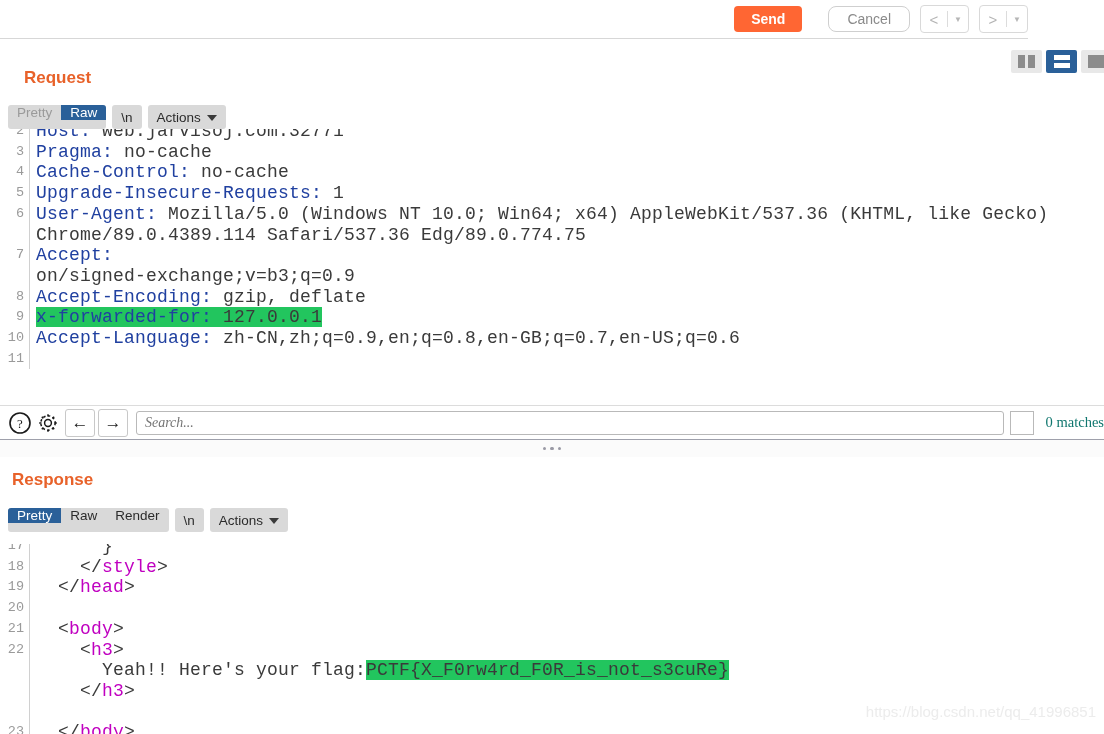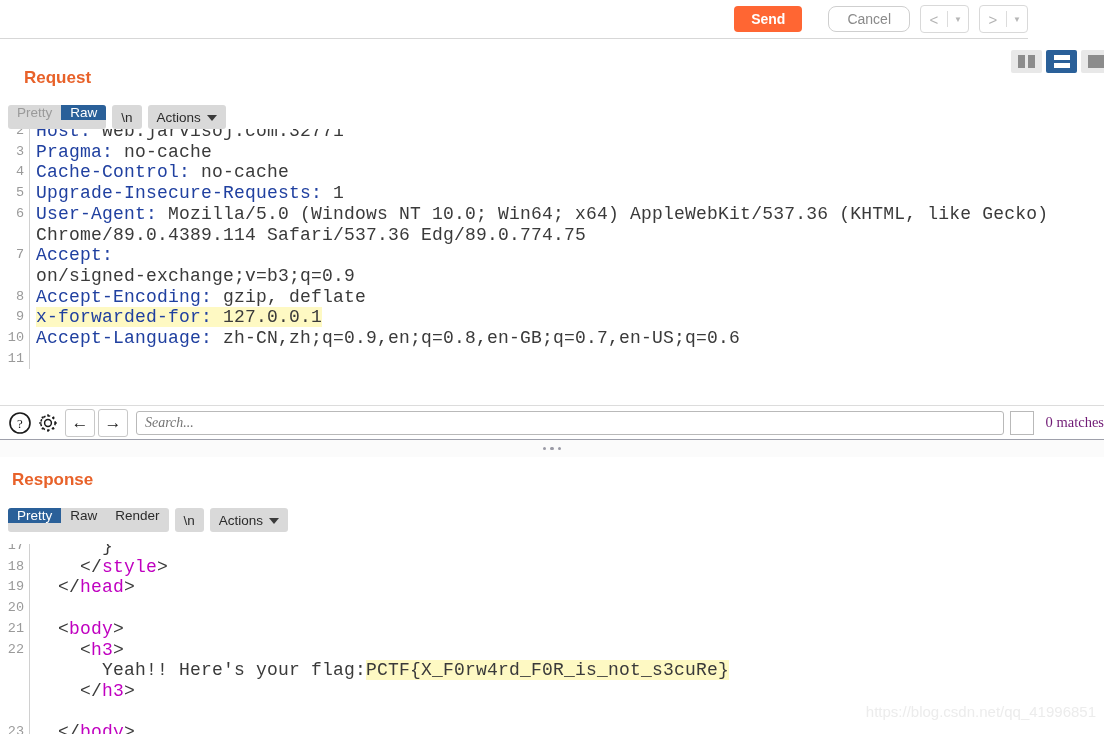--- a/index.html
+++ b/index.html
@@ -193,21 +193,21 @@
     color: #3a3a3a;
     font-family: "Liberation Mono", monospace;
     font-size: 18px;
     letter-spacing: 0.2px;
   }
   .hdr { color: #2040a0; }
   .val { color: #3a3a3a; }
   .cookieval { color: #9b2020; }
   .tag { color: #c000c0; text-align: center; }
   .punct { color: #3a3a3a; }
-  .hl { background: #fef9c3; }
+  .hl { background: #22c55e; }
 
   
   .searchbar {
     position: absolute; left: 0; top: 405px;
     width: 1104px; height: 34px;
     background: #ffffff;
     border-top: 1px solid #dcdcdc;
     display: flex; align-items: center;
     padding-left: 6px;
     box-sizing: border-box;
@@ -244,21 +244,21 @@
   }
   .match-box {
     margin-left: 6px;
     width: 22px; height: 22px;
     border: 1px solid #b9b9b9;
     background: #ffffff;
   }
   .match-text {
     margin-left: 12px;
     font-size: 14.5px;
-    color: #701a75;
+    color: #0f766e;
     white-space: nowrap;
     font-family: "Liberation Serif", serif;
   }
 
   
   .splitter {
     position: absolute; left: 0; top: 439px;
     width: 1104px; height: 17px;
     background: #fbfbfb;
     border-top: 1px solid #9ea0ab;

